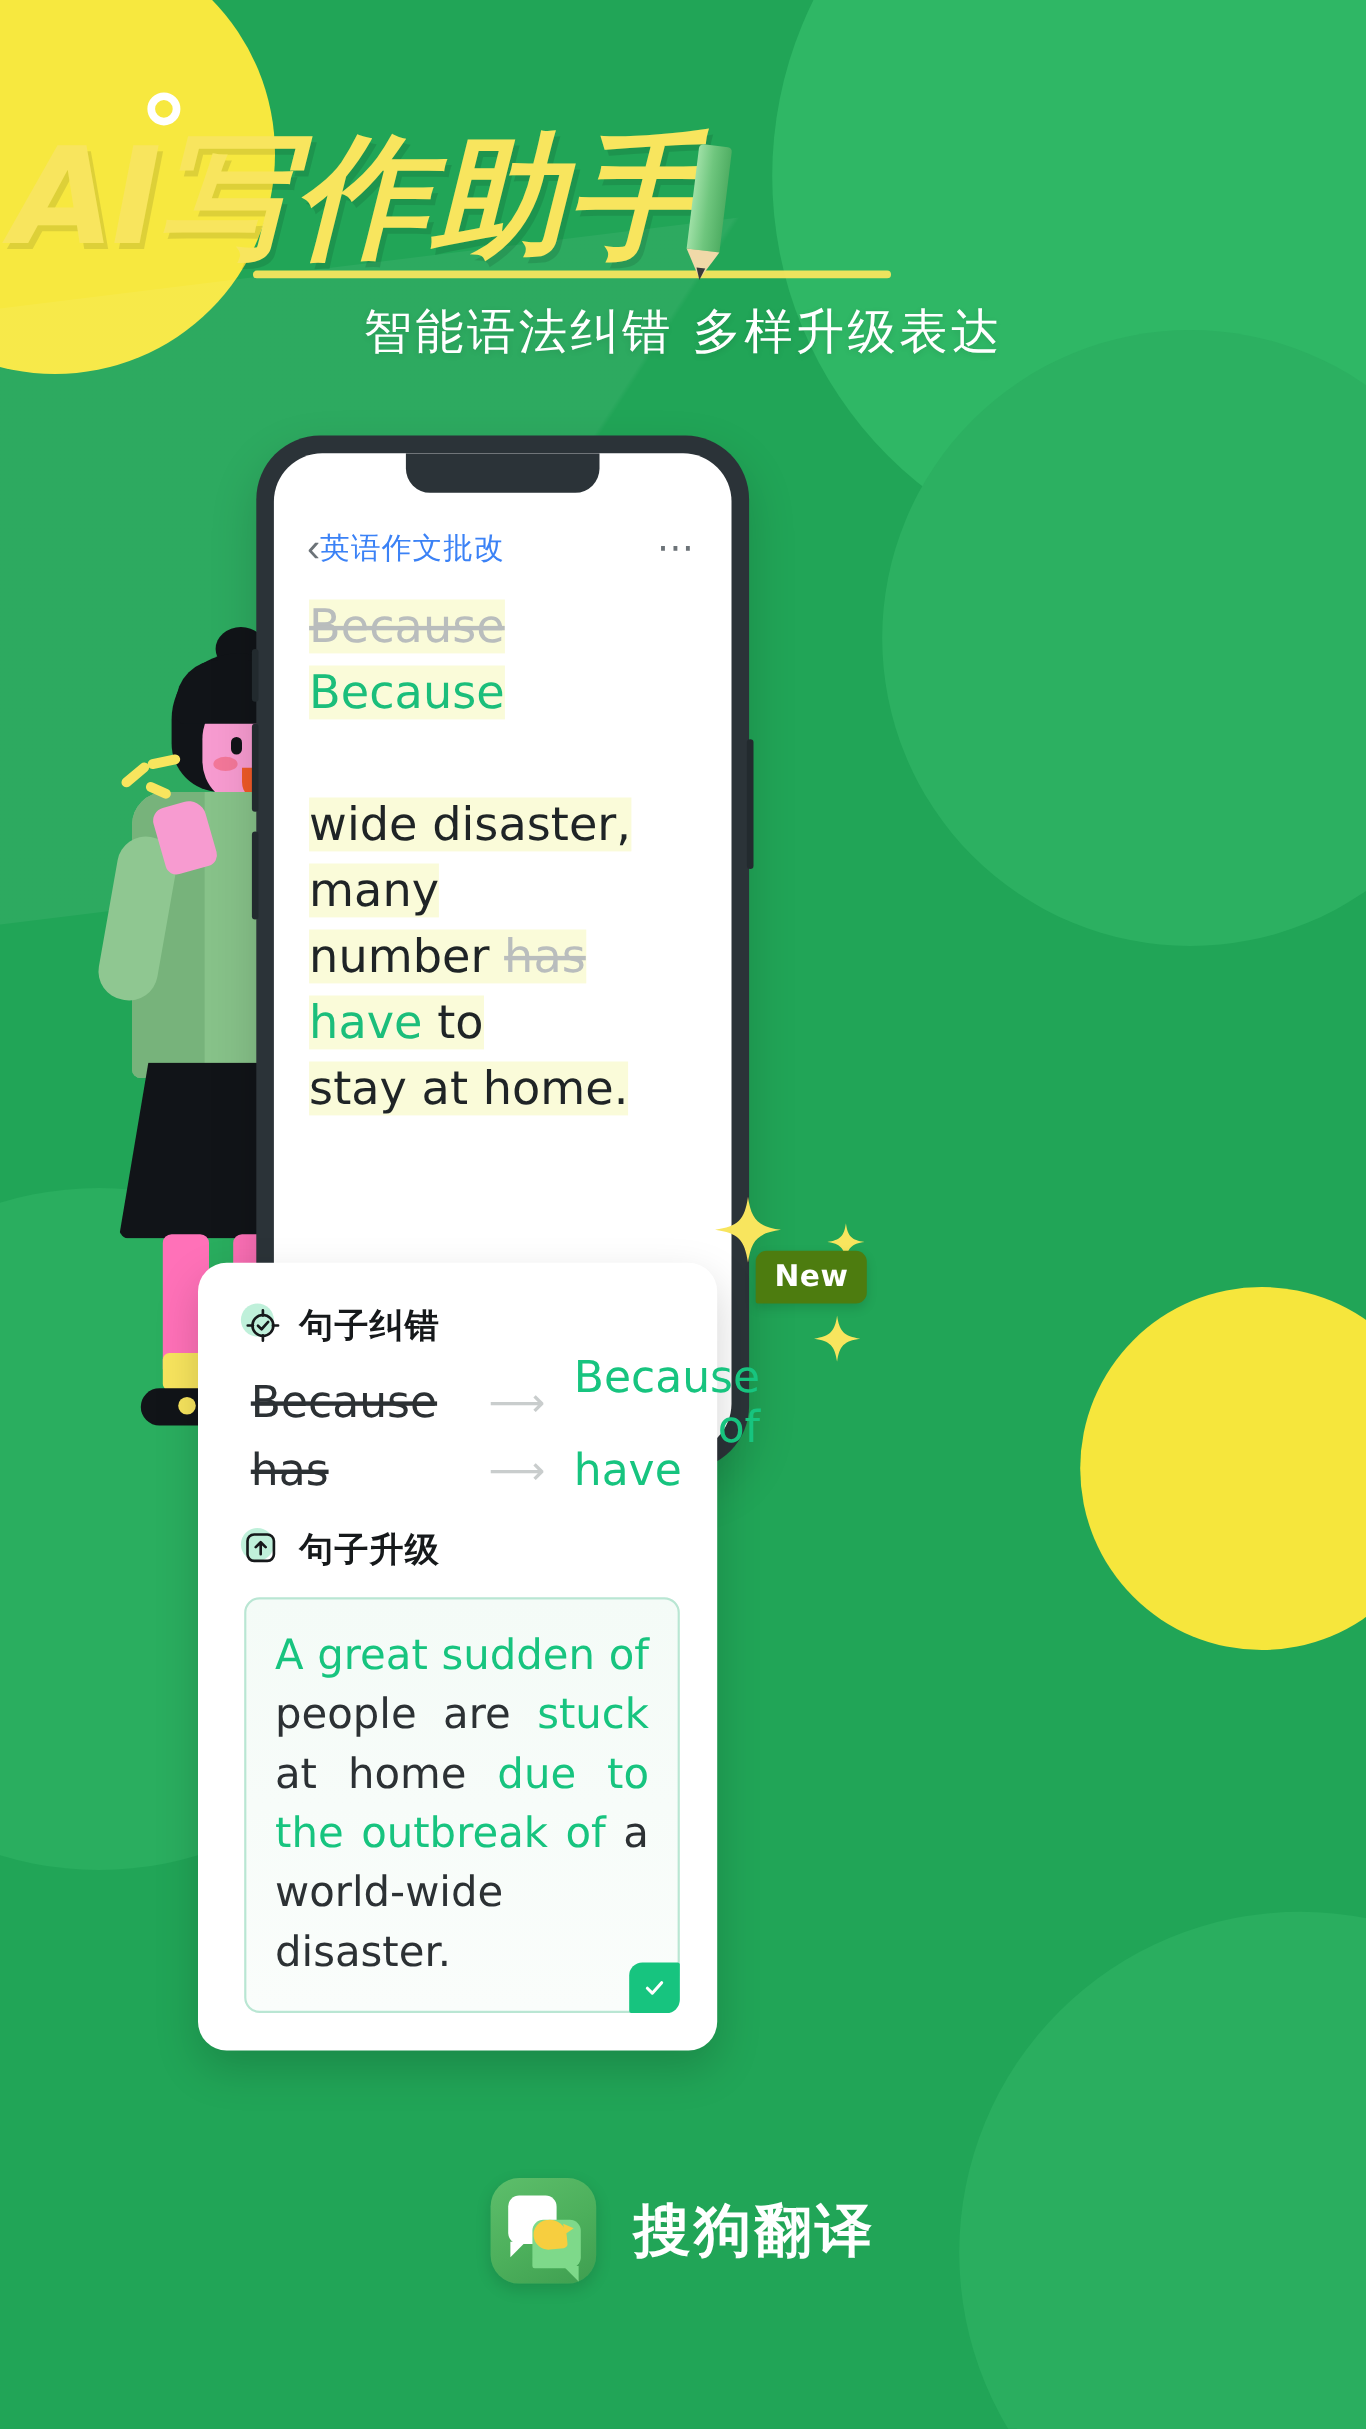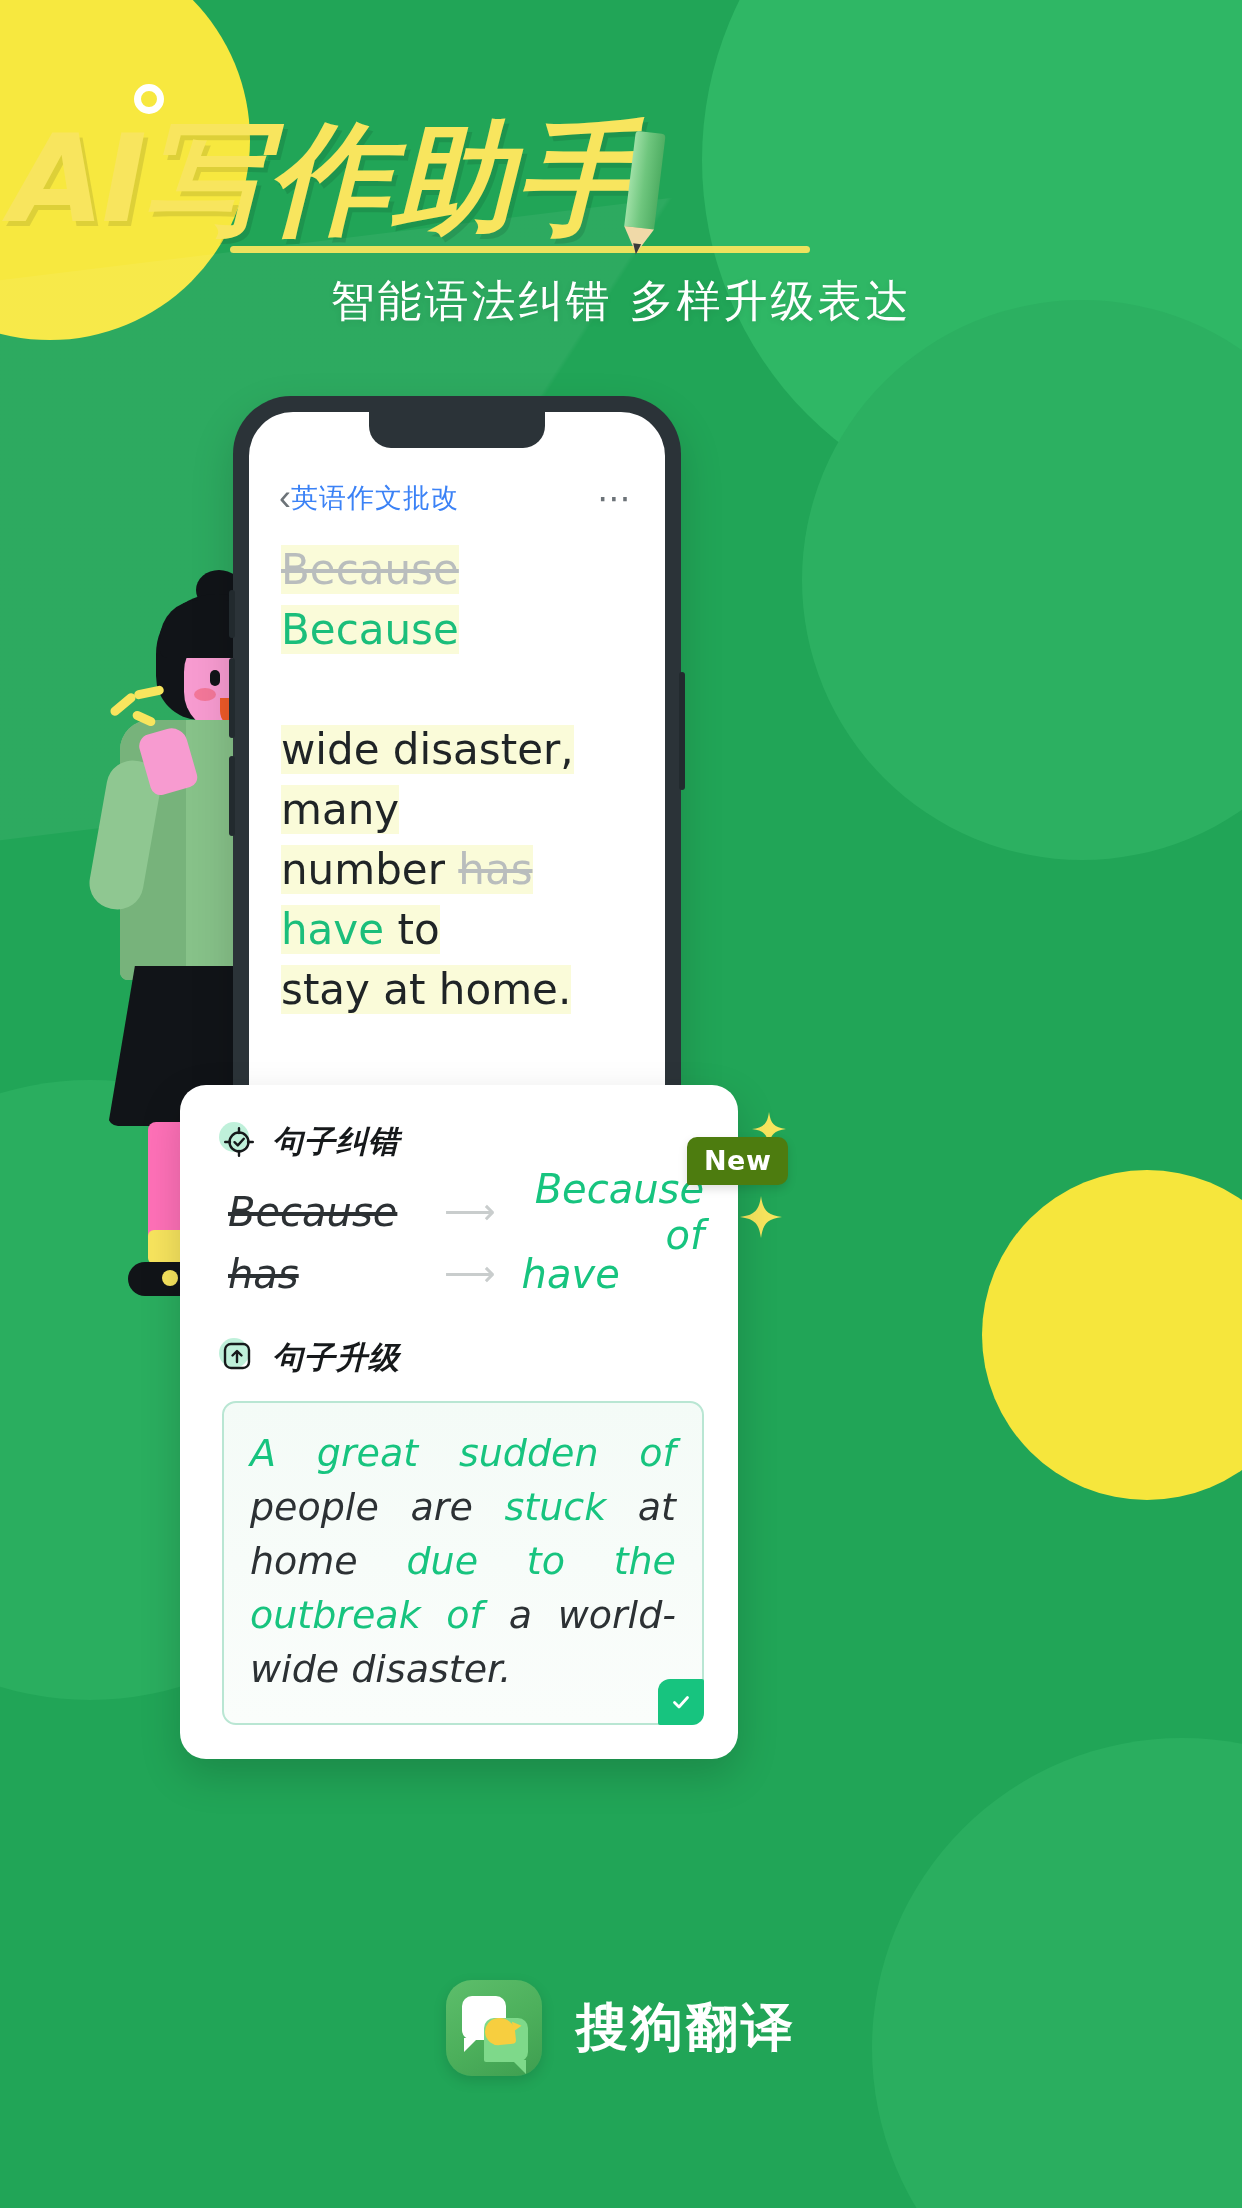--- a/index.html
+++ b/index.html
@@ -177,25 +177,24 @@
     position:absolute; left:687px; top:1137px; z-index:13;
     background:#4d7c0f; color:#fff;
     font-size:27px; font-weight:bold; letter-spacing:.5px;
     padding:8px 17px 9px; border-radius:10px 10px 10px 2px;
     font-family:"DejaVu Sans","Liberation Sans",sans-serif;
     box-shadow:0 4px 10px rgba(0,0,0,.13);
   }
 
   
   .card {
-    position:absolute; left:180px; top:1085px; width:558px;
+    position:absolute; left:180px; top:1148px; width:472px;
     background:#FFFFFF; border-radius:26px; z-index:12;
     padding:36px 34px 34px 42px;
     box-shadow:0 16px 40px rgba(0,0,0,0.17);
-    font-style:italic;
   }
   .sec-head { display:flex; align-items:center; gap:16px; }
   .sec-head .ico { width:34px; height:34px; position:relative; flex:none; }
   .sec-head .ico .halo {
     position:absolute; left:-3px; top:-3px; width:30px; height:30px;
     background:#8BE3BB; border-radius:50%; opacity:.55;
   }
   .sec-head .ico svg { position:relative; display:block; }
   .sec-title {
     font-size:31px; font-weight:bold; color:#16191B; letter-spacing:1px;
@@ -208,21 +207,21 @@
     font-size:40px; color:#2C3134; text-decoration:line-through;
     font-family:"DejaVu Sans","Liberation Sans",sans-serif; min-width:210px;
   }
   .fix-arrow { color:#C9CDCD; font-size:36px; margin:0 26px 0 6px; line-height:1; }
   .fix-new {
     font-size:40px; color:#17C47F;
     font-family:"DejaVu Sans","Liberation Sans",sans-serif;
     text-align:right;
   }
 
-  .upgrade-head { margin-top:32px; }
+  .upgrade-head { margin-top:20px; }
   .upgrade-box {
     margin-top:22px; position:relative;
     border:2px solid #B9E6D3; border-radius:14px;
     background:linear-gradient(180deg,#F4FBF7 0%,#FAFDFB 100%);
     padding:24px 26px 26px;
   }
   .upgrade-text {
     font-size:38px; line-height:1.42; color:#2C3134; text-align:justify;
     font-family:"DejaVu Sans","Liberation Sans",sans-serif;
   }

